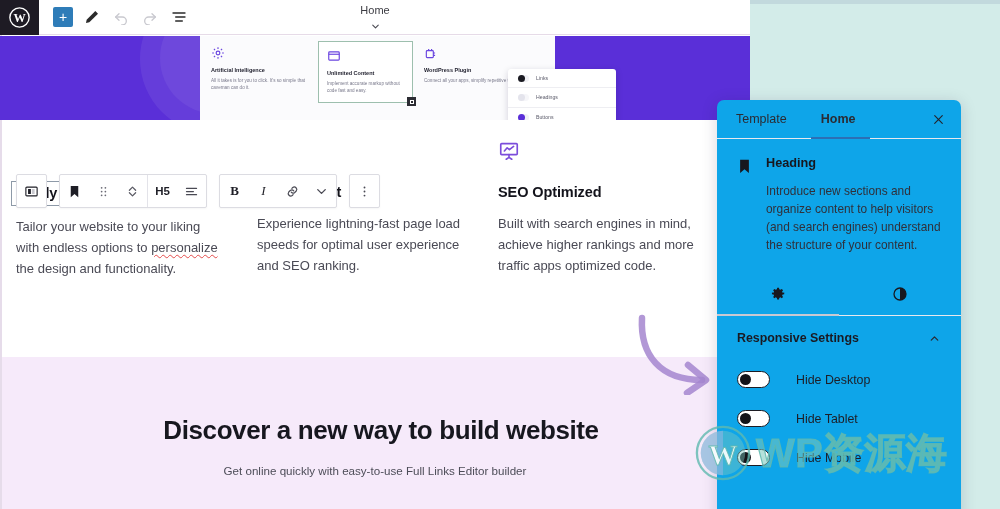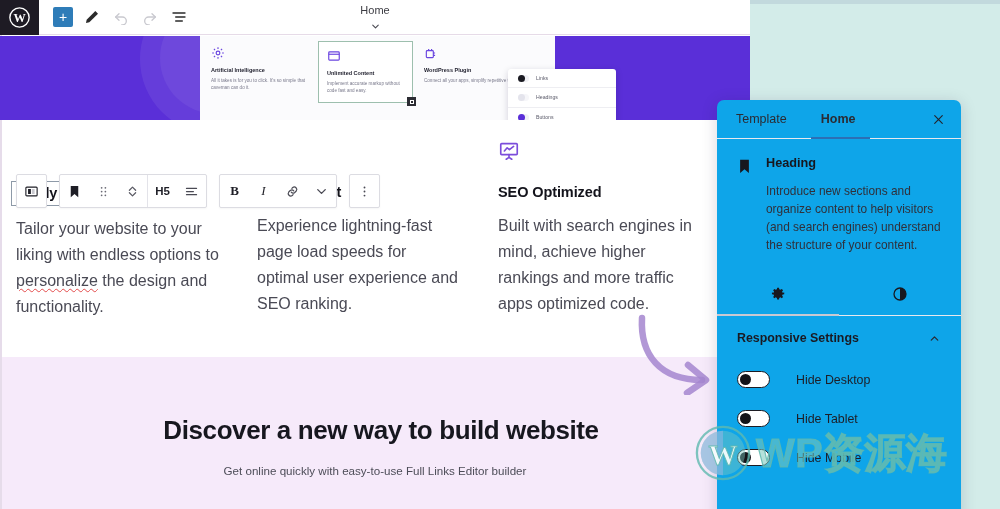--- a/index.html
+++ b/index.html
@@ -103,21 +103,21 @@
   .hero-right-strip { position: absolute; left: 615px; top: 0; width: 135px; height: 84px; background: #5a2fd8; }
 
   
   .content { position: absolute; left: 0; top: 140px; width: 750px; }
   .cols { display: flex; padding: 0 16px; gap: 36px; }
   .col { width: 205px; }
   .col-icon { width: 22px; height: 22px; color: #7c4ddb; margin-bottom: 22px; }
   .col-icon svg { width: 22px; height: 22px; display: block; }
   .col-icon.ghost { visibility: hidden; }
   .col-title { font-size: 14.5px; font-weight: 700; color: #13131b; margin-bottom: 13px; letter-spacing: -0.1px; }
-  .col-body { font-size: 16px; line-height: 1.62; color: #4a4a55; }
+  .col-body { font-size: 13px; line-height: 1.62; color: #4a4a55; }
   .spell {
     text-decoration: underline wavy #e34b4b;
     text-decoration-thickness: 1px;
     text-underline-offset: 2px;
   }
 
   
   .head-edit {
     display: inline-block; border: 1px solid #8e9aa8; background: #ffffff;
     padding: 2px 6px 3px 4px; margin: -3px 0 10px -5px; position: relative;

